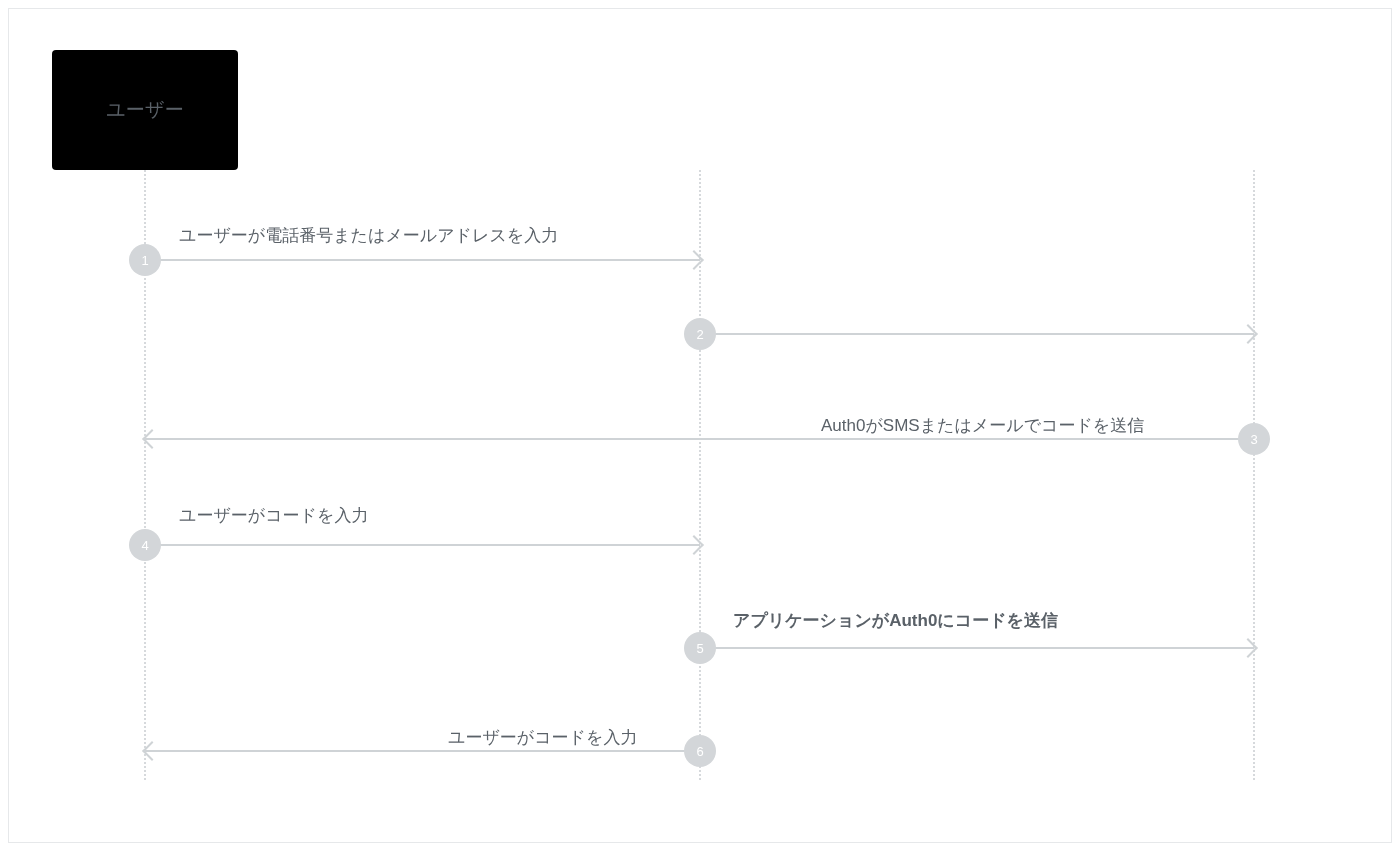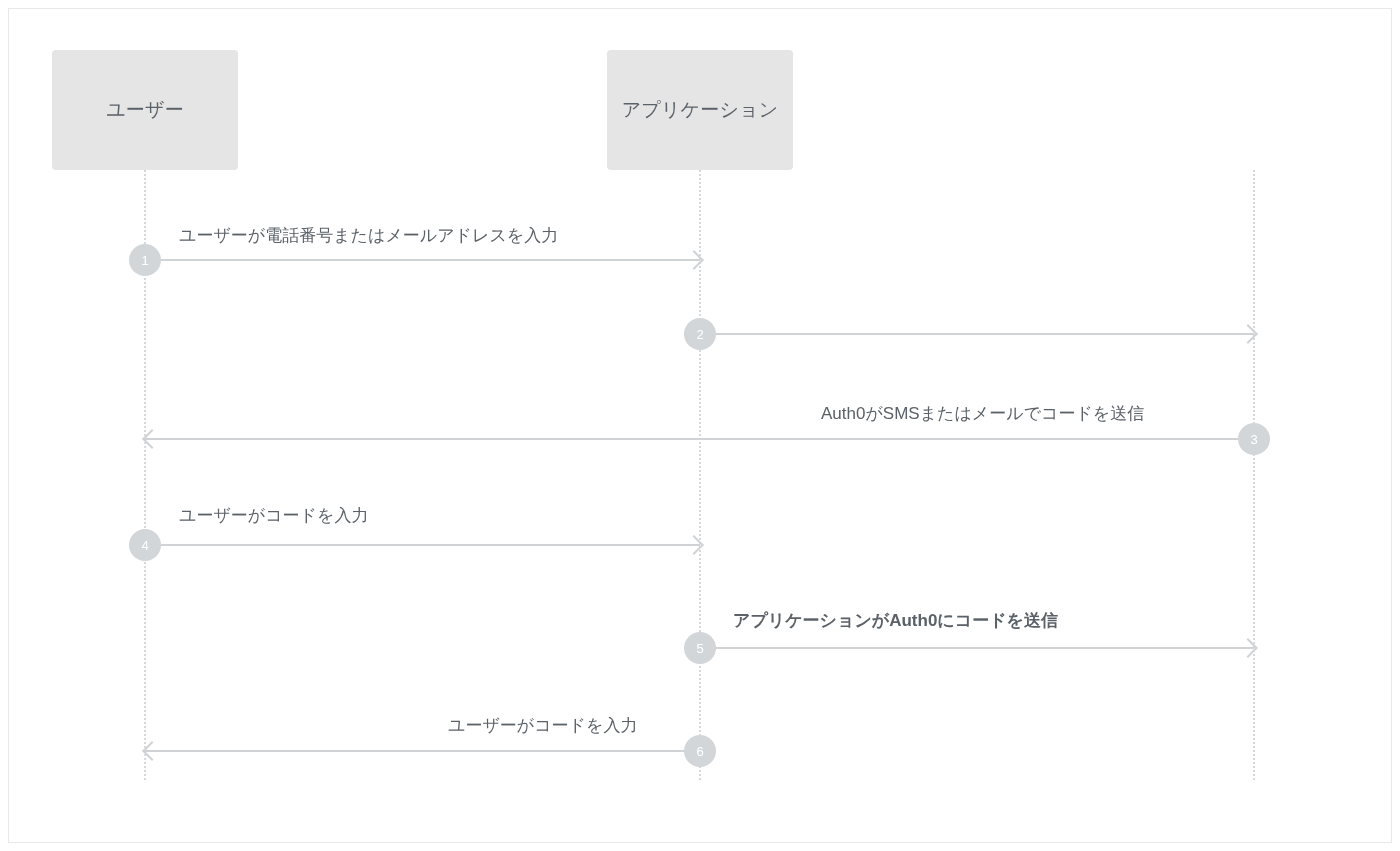--- a/index.html
+++ b/index.html
@@ -25,21 +25,21 @@
   }
   #diagram-canvas {
     position: absolute;
     left: 0;
     top: 0;
     width: 1400px;
     height: 851px;
   }
   .actor-box {
     position: absolute;
-    background: #e5e5e5;
+    background: #000000;
     border-radius: 4px;
     display: flex;
     align-items: center;
     justify-content: center;
     box-sizing: border-box;
   }
   .actor-label {
     color: #5a6168;
     font-size: 19px;
     font-weight: 400;
@@ -85,34 +85,32 @@
   }
   .msg-label {
     position: absolute;
     color: #5a6168;
     font-size: 17px;
     line-height: 28px;
     white-space: pre-line;
     background: transparent;
   }
   .msg-label.align-right {
+    margin-top: 12px;
   }
 </style>
 </head>
 <body>
 
 <div id="diagram-frame"></div>
 <div id="diagram-canvas">
     <div class="actor-box" style="left: 52px; top: 50px; width: 186px; height: 120px;">
       <span class="actor-label">ユーザー</span>
     </div>
     <div class="lifeline" style="left: 144px; top: 170px; height: 610px;"></div>
-    <div class="actor-box" style="left: 607px; top: 50px; width: 186px; height: 120px;">
-      <span class="actor-label">アプリケーション</span>
-    </div>
     <div class="lifeline" style="left: 699px; top: 170px; height: 610px;"></div>
     <div class="lifeline" style="left: 1253px; top: 170px; height: 610px;"></div>
     <div class="msg-line" style="left: 145px; top: 259px; width: 555px;"></div>
     <div class="arrowhead right" style="top: 253px; left: 687px;"></div>
     <div class="step-badge" style="left: 129px; top: 244px;">1</div>
     <div class="msg-label" style="left: 179px; top: 222px;">ユーザーが電話番号またはメールアドレスを入力</div>
     <div class="msg-line" style="left: 700px; top: 333px; width: 554px;"></div>
     <div class="arrowhead right" style="top: 327px; left: 1241px;"></div>
     <div class="step-badge" style="left: 684px; top: 318px;">2</div>
     <div class="msg-line" style="left: 145px; top: 438px; width: 1109px;"></div>

